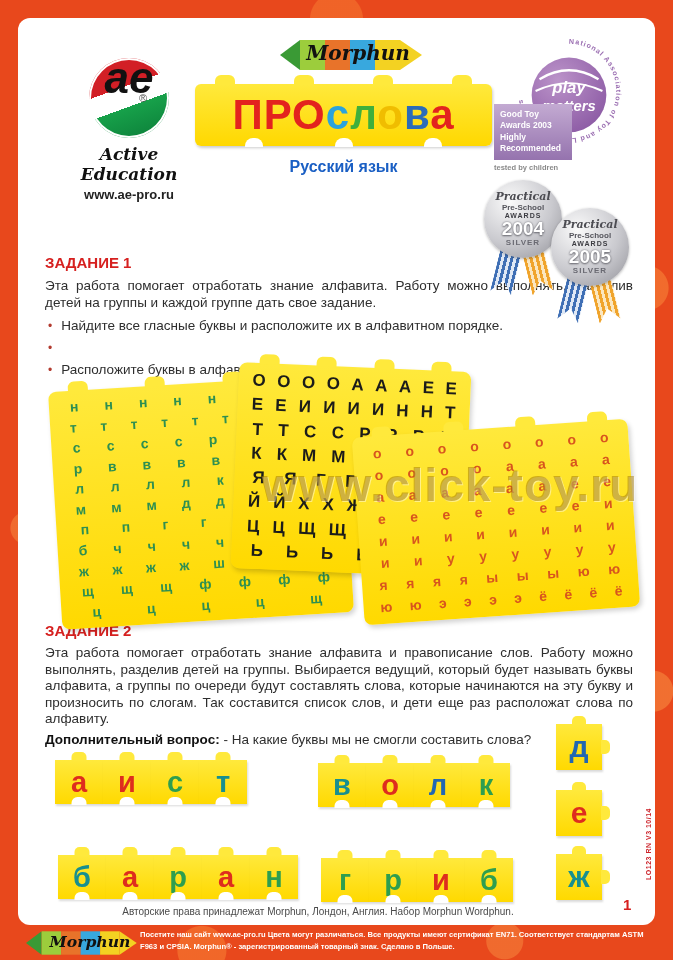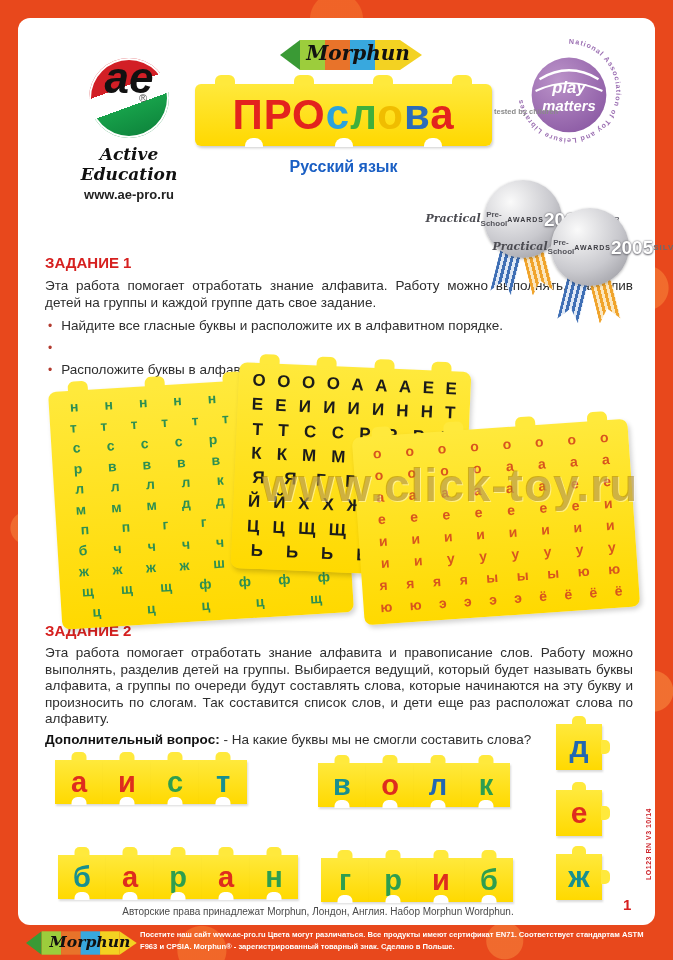--- a/index.html
+++ b/index.html
@@ -48,21 +48,21 @@
     font-size:16px;font-weight:bold;color:#1a5fc4;}
 
   
   .play-matters{position:absolute;left:492px;top:14px;width:118px;height:118px;}
   .goodtoy{position:absolute;left:476px;top:86px;width:78px;}
   .goodtoy .box{background:linear-gradient(180deg,#c3aad2,#9573ae);padding:5px 6px;color:#fff;font-size:8.5px;font-weight:bold;line-height:1.35;}
   .goodtoy .foot{margin-top:3px;font-size:7.5px;color:#8a8a8a;font-weight:bold;}
   .medal{position:absolute;width:80px;text-align:center;}
   .medal .disc{position:relative;width:78px;height:78px;margin:0 auto;border-radius:50%;
     background:radial-gradient(circle at 34% 28%,#fafafa,#c9c9ce 55%,#8f8f96);
-    box-shadow:0 1px 3px rgba(0,0,0,.3);display:flex;flex-direction:row;align-items:center;justify-content:center;z-index:2;}
+    box-shadow:0 1px 3px rgba(0,0,0,.3);display:flex;flex-direction:column;align-items:center;justify-content:center;z-index:2;}
   .medal .t1{font-family:"DejaVu Serif",serif;font-weight:bold;font-style:italic;font-size:11px;color:#4c4c52;line-height:1.05;}
   .medal .t2{font-size:8px;font-weight:bold;color:#55555c;}
   .medal .t3{font-size:7px;font-weight:bold;letter-spacing:1px;color:#3c3c42;}
   .medal .yr{font-size:19px;font-weight:bold;color:#fff;text-shadow:0 1px 2px #6d6d74,0 0 2px #6d6d74;line-height:1;}
   .medal .lv{font-size:8px;font-weight:bold;letter-spacing:1px;color:#6a6a72;}
   .ribbons{position:relative;height:46px;margin-top:-8px;z-index:1;}
   .ribbon{position:absolute;top:0;width:22px;height:44px;clip-path:polygon(0 0,100% 0,100% 100%,50% 70%,0 100%);}
   .ribbon.blue{left:12px;transform:rotate(14deg);background:repeating-linear-gradient(90deg,#3f6fb5 0 3px,#dfe8f5 3px 6px);}
   .ribbon.gold{left:44px;transform:rotate(-14deg);background:repeating-linear-gradient(90deg,#f0a42c 0 3px,#fbe7c0 3px 6px);}
   .medal-2004{left:465px;top:162px;}
@@ -181,20 +181,21 @@
         </text>
         <circle cx="60" cy="64" r="38" fill="url(#pg)"></circle>
         <path d="M30,48 Q60,30 90,48" stroke="#fff" stroke-width="2.5" fill="none"></path>
         <path d="M26,60 Q60,44 94,60" stroke="#fff" stroke-width="2" fill="none"></path>
         <text x="60" y="62" text-anchor="middle" font-size="17" font-style="italic" font-weight="bold" fill="#fff">play</text>
         <text x="60" y="80" text-anchor="middle" font-size="15" font-style="italic" font-weight="bold" fill="#fff">matters</text>
       </svg>
     </div>
 
     <div class="goodtoy">
+      <div class="box">Good Toy Awards 2003 Highly Recommended</div>
       <div class="foot">tested by children</div>
     </div>
 
     <div class="medal medal-2004">
       <div class="disc">
         <div class="t1">Practical</div>
         <div class="t2">Pre-School</div>
         <div class="t3">AWARDS</div>
         <div class="yr">2004</div>
         <div class="lv">SILVER</div>

